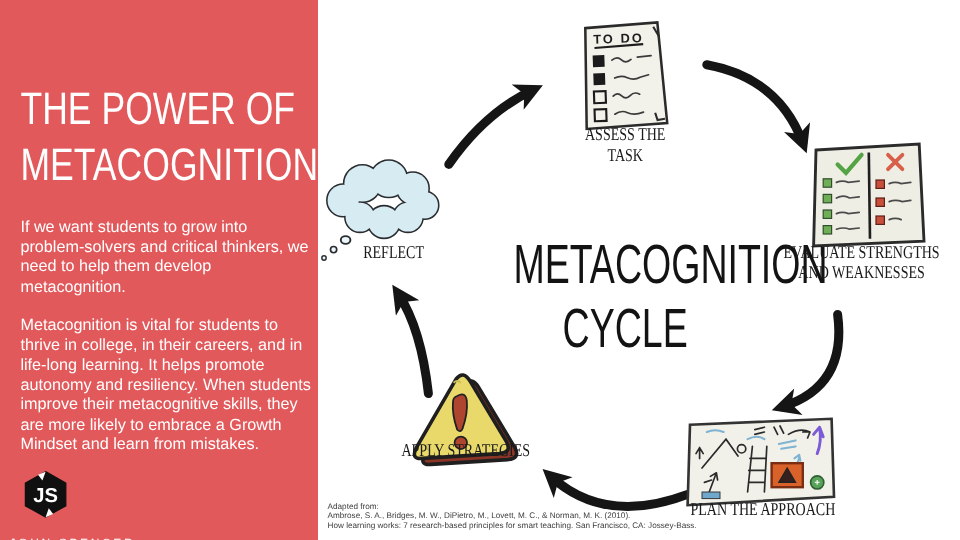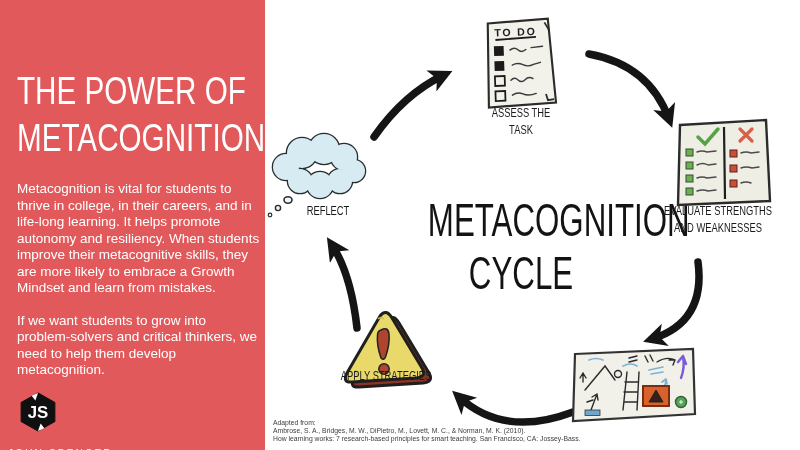--- a/index.html
+++ b/index.html
@@ -13,40 +13,40 @@
   .panel-copy{position:absolute;left:17px;top:181px;width:246px;color:#ffffff;
               font-size:13.5px;line-height:16.5px;}
   .panel-copy p{margin:0 0 16px 0;}
   .logo{position:absolute;left:8px;top:392px;width:160px;}
   .logo svg{display:block;margin-left:12px;}
   .logo-name{margin-top:16px;color:#ffffff;font-size:10px;letter-spacing:2.2px;font-weight:500;white-space:nowrap;}
   
   .center-title{position:absolute;left:384px;top:194px;width:274px;text-align:center;color:#131313;
                 font-size:46px;line-height:53px;font-weight:400;}
   .center-line{display:block;transform:scaleX(0.68);transform-origin:center;white-space:nowrap;}
-  .node-label{position:absolute;text-align:center;color:#1a1a1a;font-size:12px;line-height:16.5px;font-weight:400;}
+  .node-label{position:absolute;text-align:center;color:#1a1a1a;font-size:15px;line-height:16.5px;font-weight:400;font-family:Liberation Serif, serif;}
   .hw-line{display:block;transform:scaleX(0.78);transform-origin:center;white-space:nowrap;}
   .icon{position:absolute;}
   .arrows{position:absolute;left:0;top:0;pointer-events:none;}
   
   .citation{position:absolute;left:273px;top:419px;color:#3c3c3c;font-size:6.8px;line-height:7.8px;white-space:nowrap;}
 </style>
 </head>
 <body>
 
 <div class="stage">
 
   <aside class="panel">
     <h1 class="panel-title">
       <span class="panel-title-line">THE POWER OF</span>
       <span class="panel-title-line">METACOGNITION</span>
     </h1>
     <div class="panel-copy">
+      <p>If we want students to grow into problem-solvers and critical thinkers, we need to help them develop metacognition.</p>
       <p>Metacognition is vital for students to thrive in college, in their careers, and in life-long learning. It helps promote autonomy and resiliency. When students improve their metacognitive skills, they are more likely to embrace a Growth Mindset and learn from mistakes.</p>
-      <p>If we want students to grow into problem-solvers and critical thinkers, we need to help them develop metacognition.</p>
     </div>
     <div class="logo">
       <svg width="36" height="40" viewBox="0 0 34 38">
         <polygon points="17,1 33,10 33,28 17,37 1,28 1,10" fill="#101010" stroke="#101010" stroke-width="1"></polygon>
         <polygon points="11,3.5 17,1 14.5,8" fill="#ffffff"></polygon>
         <polygon points="23,34.5 17,37 19.5,30" fill="#ffffff"></polygon>
         <text x="17" y="25" text-anchor="middle" font-size="16" font-weight="700" fill="#ffffff">JS</text>
       </svg>
       <div class="logo-name">JOHN SPENCER</div>
     </div>
@@ -143,20 +143,23 @@
       <path d="M78 24 l14 -3 M80 28 l12 -2"></path>
       <path d="M84 46 q11 -2 11 -13 M95 33 l-4 3 M95 33 l1 5"></path>
     </g>
     <rect x="14" y="64" width="15" height="5.5" fill="#6FA8CC" stroke="#333333" stroke-width="0.8"></rect>
     <rect x="72" y="40" width="26" height="20" fill="#D9622B" stroke="#7a2d12" stroke-width="2"></rect>
     <path d="M78 56 L85 44 L92 56 Z" fill="#35201d" stroke="#222222" stroke-width="1"></path>
     <circle cx="110" cy="56" r="5.5" fill="#58A35A" stroke="#2f5f33" stroke-width="1.4"></circle>
     <path d="M108 56 h4 M110 54 v4" stroke="#e8f2e8" stroke-width="1.1" fill="none"></path>
     <path d="M110 32 q4 -10 2 -22 M112 10 l-5 6 M112 10 l3 8" stroke="#7B5BD6" stroke-width="2.4" fill="none" stroke-linecap="round"></path>
   </svg>
+  <div class="node-label" style="left:560px;top:417px;width:140px;">
+    <span class="hw-line">PLAN THE APPROACH</span>
+  </div>
 
   <svg class="icon" style="left:334px;top:306px;" width="100" height="84" viewBox="0 0 100 84">
     <path d="M53 15 Q59 7 65 17 L95 67 Q100 76 89 77 L25 81 Q15 82 20 72 Z" fill="#8C3526" stroke="#1f1f1f" stroke-width="3"></path>
     <path d="M46 10 Q52 2 58 12 L88 62 Q93 71 82 72 L18 76 Q8 77 13 67 Z" fill="#E9D96A" stroke="#1f1f1f" stroke-width="3"></path>
     <path d="M47 24 q7 -4 8 4 q1 10 -3.5 23 q-1.5 4 -4.5 1 q-4.5 -13 -3.5 -23 q0 -4 3.5 -5 z" fill="#B0452F" stroke="#222222" stroke-width="1.5"></path>
     <circle cx="50" cy="63" r="5.2" fill="#B0452F" stroke="#222222" stroke-width="1.5"></circle>
     <path d="M22 64 q-2 4 2 5 M44 13 q3 -3 6 0" stroke="#c9bd58" stroke-width="1.6" fill="none"></path>
   </svg>
   <div class="node-label" style="left:320px;top:368px;width:132px;">
     <span class="hw-line">APPLY STRATEGIES</span>

